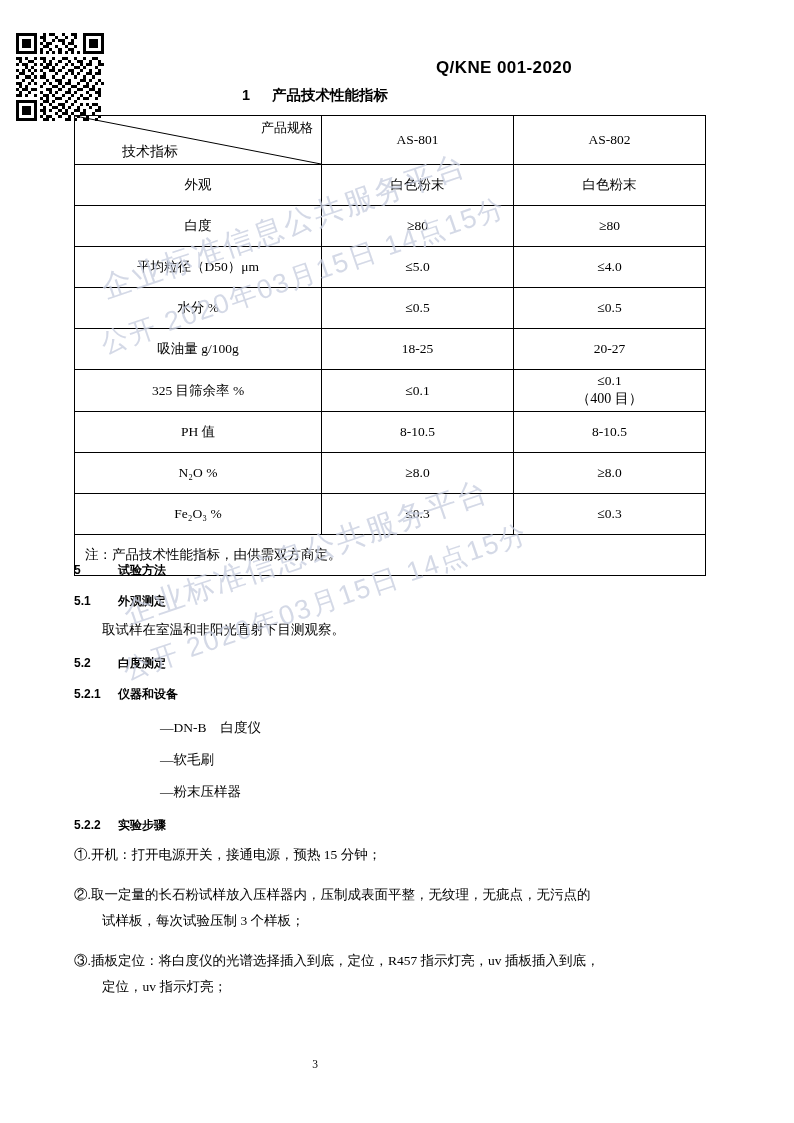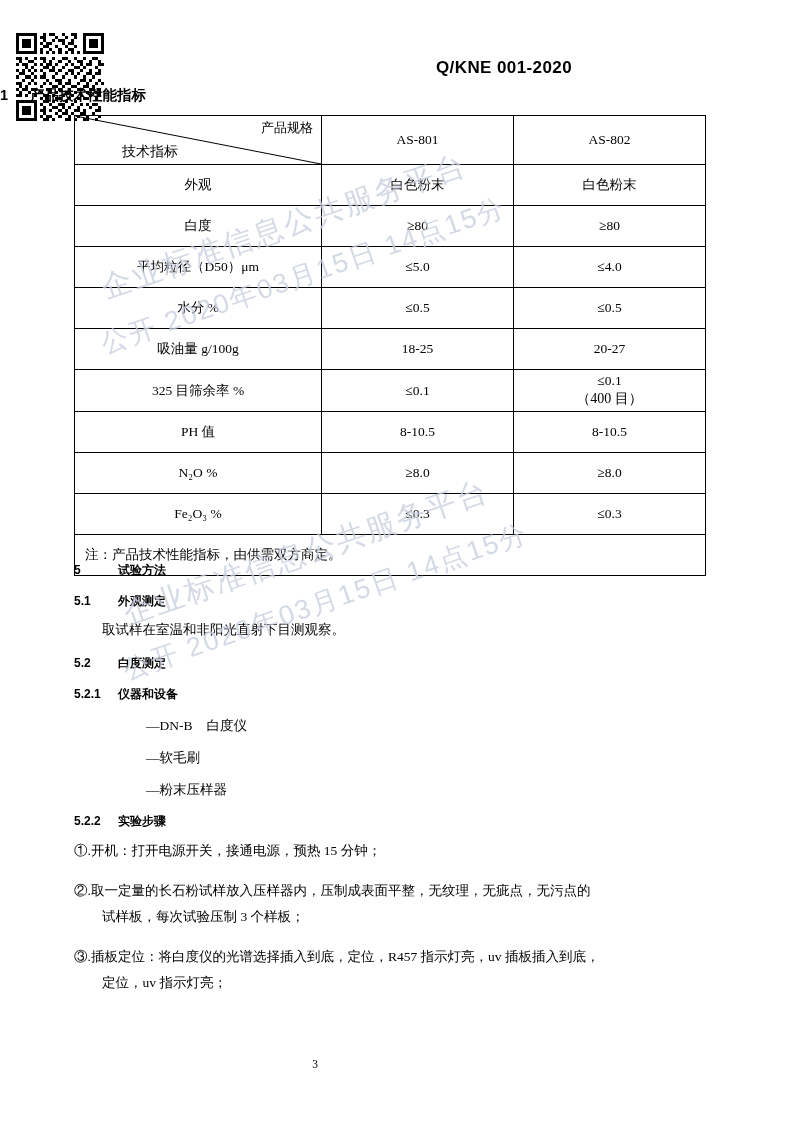--- a/index.html
+++ b/index.html
@@ -42,21 +42,21 @@
     font-weight: bold;
     letter-spacing: 0.4px;
     font-family: "Liberation Sans", sans-serif;
   }
 
   .sec-title {
     position: absolute;
     left: 0;
     right: 0;
     top: 86px;
-    text-align: left;
+    text-align: center;
     font-size: 14.5px;
     font-weight: bold;
     font-family: "Liberation Sans", sans-serif;
   }
   .sec-title .num { margin-right: 22px; }
 
   
   .tbl-wrap {
     position: absolute;
     left: 74px;
@@ -129,21 +129,21 @@
   }
   .h-num .n { display: inline-block; min-width: 44px; }
   .h-num .n.wide { min-width: 44px; }
   .para {
     font-size: 13.5px;
     margin: 10px 0 12px 0;
     line-height: 1.55;
   }
   .para.indent { text-indent: 28px; }
   .dash-list {
-    margin: 2px;
+    margin: 16px;
     padding: 0;
     list-style: none;
   }
   .dash-list li {
     font-size: 13.5px;
     margin-top: 14px;
     padding-left: 70px;
   }
   .dash-list li .gap { display: inline-block; width: 14px; }
   .steps { margin-top: 4px; }

